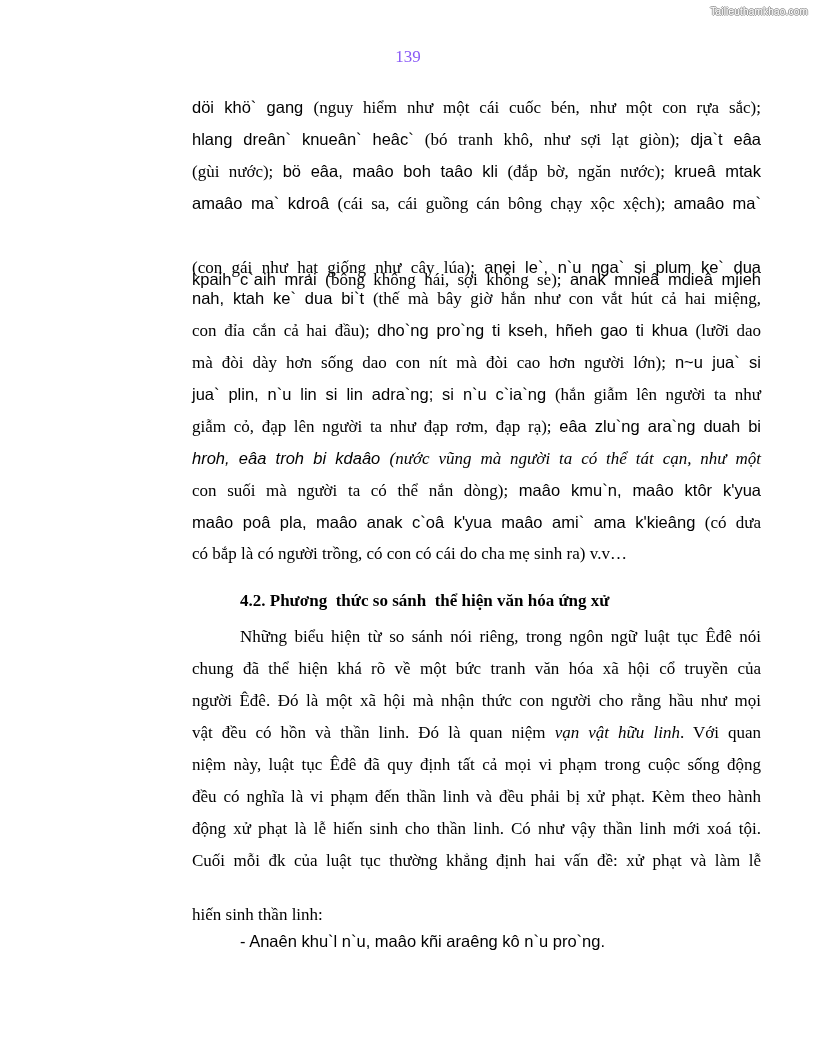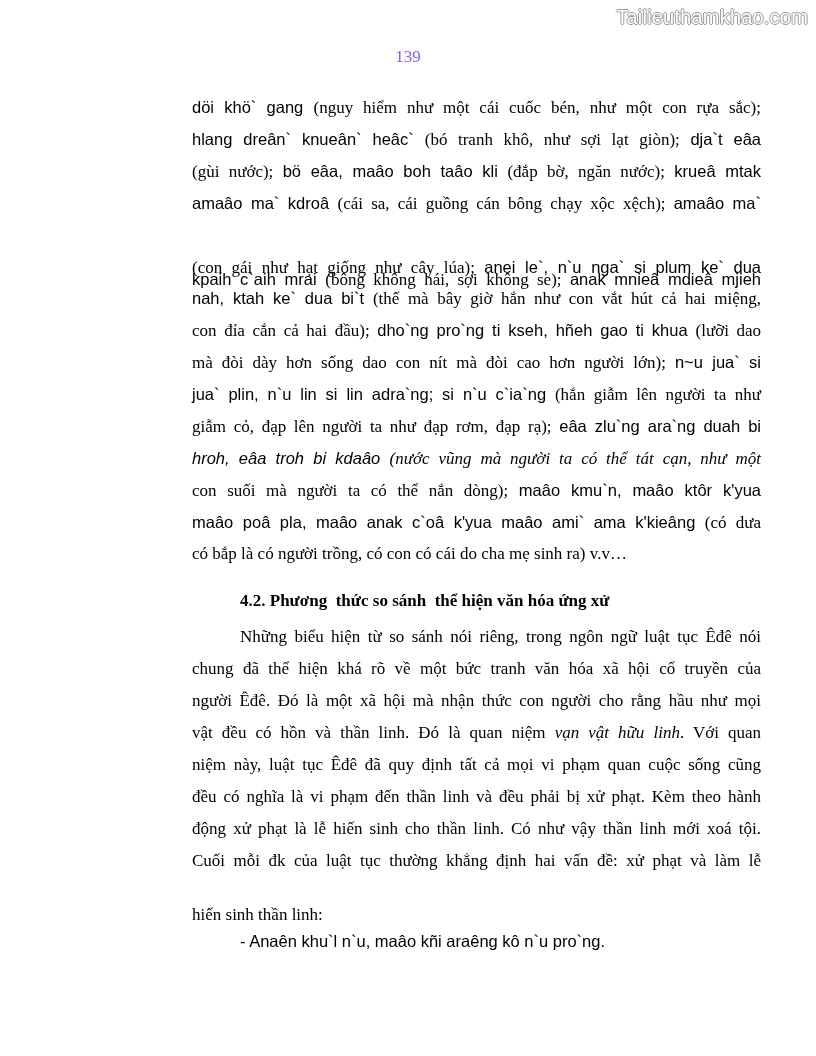--- a/index.html
+++ b/index.html
@@ -1,19 +1,19 @@
 <!DOCTYPE html>
 <html><head>
   <meta charset="utf-8">
   <style>
     html, body { margin: 0; padding: 0; background: #ffffff; }
     body { width: 816px; height: 1056px; position: relative; overflow: hidden; }
     .watermark {
       position: absolute; top: 6px; right: 8px;
-      font-family: "Liberation Sans", sans-serif; font-size: 20px;
+      font-family: "Liberation Sans", sans-serif; font-size: 10px;
       color: #ffffff; letter-spacing: 0.2px;
       text-shadow: -1px 0 #9a9a9a, 1px 0 #9a9a9a, 0 -1px #9a9a9a, 0 1px #9a9a9a;
       text-align: center;
     }
     .page-number {
       position: absolute; top: 47px; left: 0; width: 816px; text-align: center;
       font-family: "Liberation Serif", serif; font-size: 17px; color: #8b5cf6;
     }
     .line {
       position: absolute; left: 192px; width: 569px; height: 32px;
@@ -56,21 +56,21 @@
     <div class="line last" style="top: 543.6px;"><span class="vn">có bắp là có người trồng, có con có cái do cha mẹ sinh ra) v.v…</span></div>
   </div>
 
 <div class="heading">4.2. Phương  thức so sánh  thể hiện văn hóa ứng xử</div>
 
 <div id="p2">
     <div class="line indent" style="top: 627px;"><span class="vn">Những biểu hiện từ so sánh nói riêng, trong ngôn ngữ luật tục Êđê nói</span></div>
     <div class="line" style="top: 659px;"><span class="vn">chung đã thể hiện khá rõ về một bức tranh văn hóa xã hội cổ truyền của</span></div>
     <div class="line" style="top: 691px;"><span class="vn">người Êđê. Đó là một xã hội mà nhận thức con người cho rằng hầu như mọi</span></div>
     <div class="line" style="top: 723px;"><span class="vn">vật đều có hồn và thần linh. Đó là quan niệm </span><span class="vn it">vạn vật hữu linh</span><span class="vn">. Với quan</span></div>
-    <div class="line" style="top: 755px;"><span class="vn">niệm này, luật tục Êđê đã quy định tất cả mọi vi phạm quan cuộc sống cũng</span></div>
+    <div class="line" style="top: 755px;"><span class="vn">niệm này, luật tục Êđê đã quy định tất cả mọi vi phạm trong cuộc sống động</span></div>
     <div class="line" style="top: 787px;"><span class="vn">đều có nghĩa là vi phạm đến thần linh và đều phải bị xử phạt. Kèm theo hành</span></div>
     <div class="line" style="top: 819px;"><span class="vn">động xử phạt là lễ hiến sinh cho thần linh. Có như vậy thần linh mới xoá tội.</span></div>
     <div class="line" style="top: 851px;"><span class="vn">Cuối mỗi đk của luật tục thường khẳng định hai vấn đề: xử phạt và làm lễ</span></div>
     <div class="line last" style="top: 905px;"><span class="vn">hiến sinh thần linh:</span></div>
   </div>
 
 <div class="line indent last" style="top:931px;">
   <span class="ede">- Anaên khu`l n`u, maâo kñi araêng kô n`u pro`ng.</span>
 </div>
 

